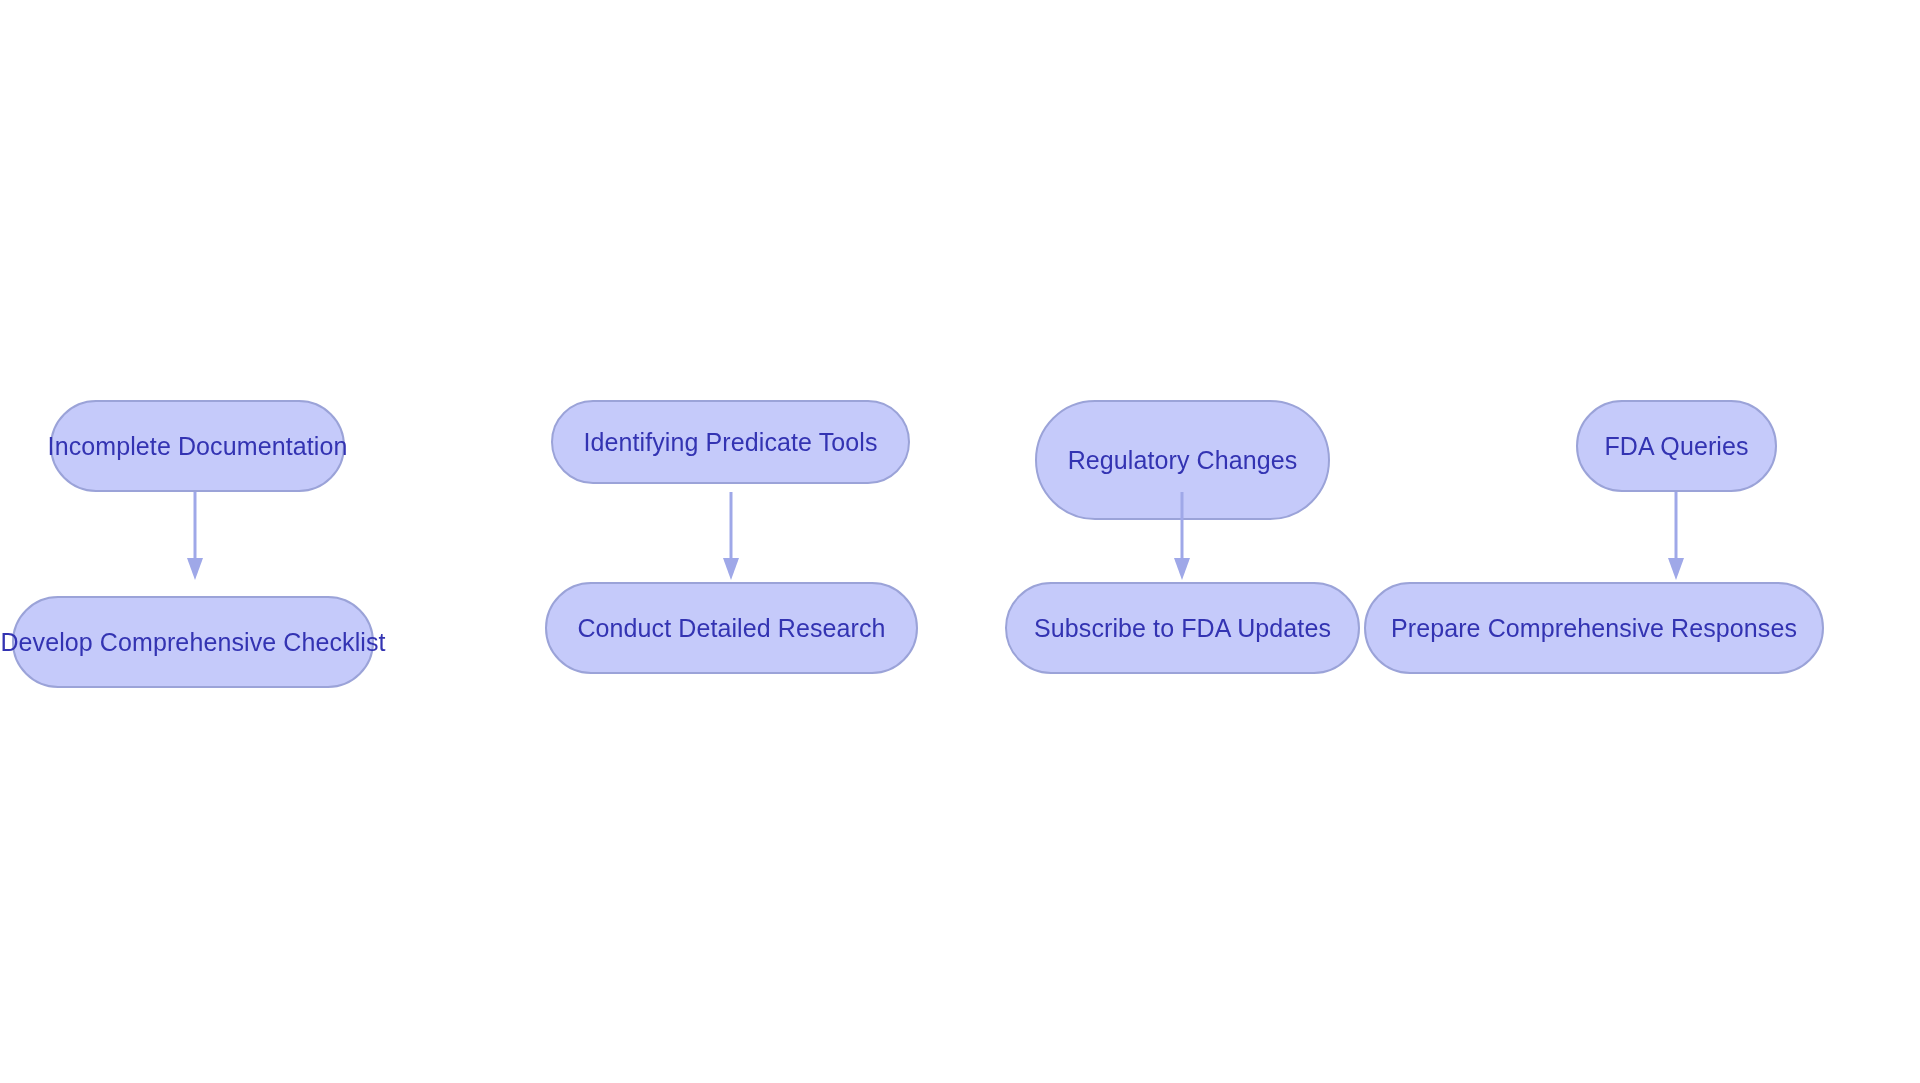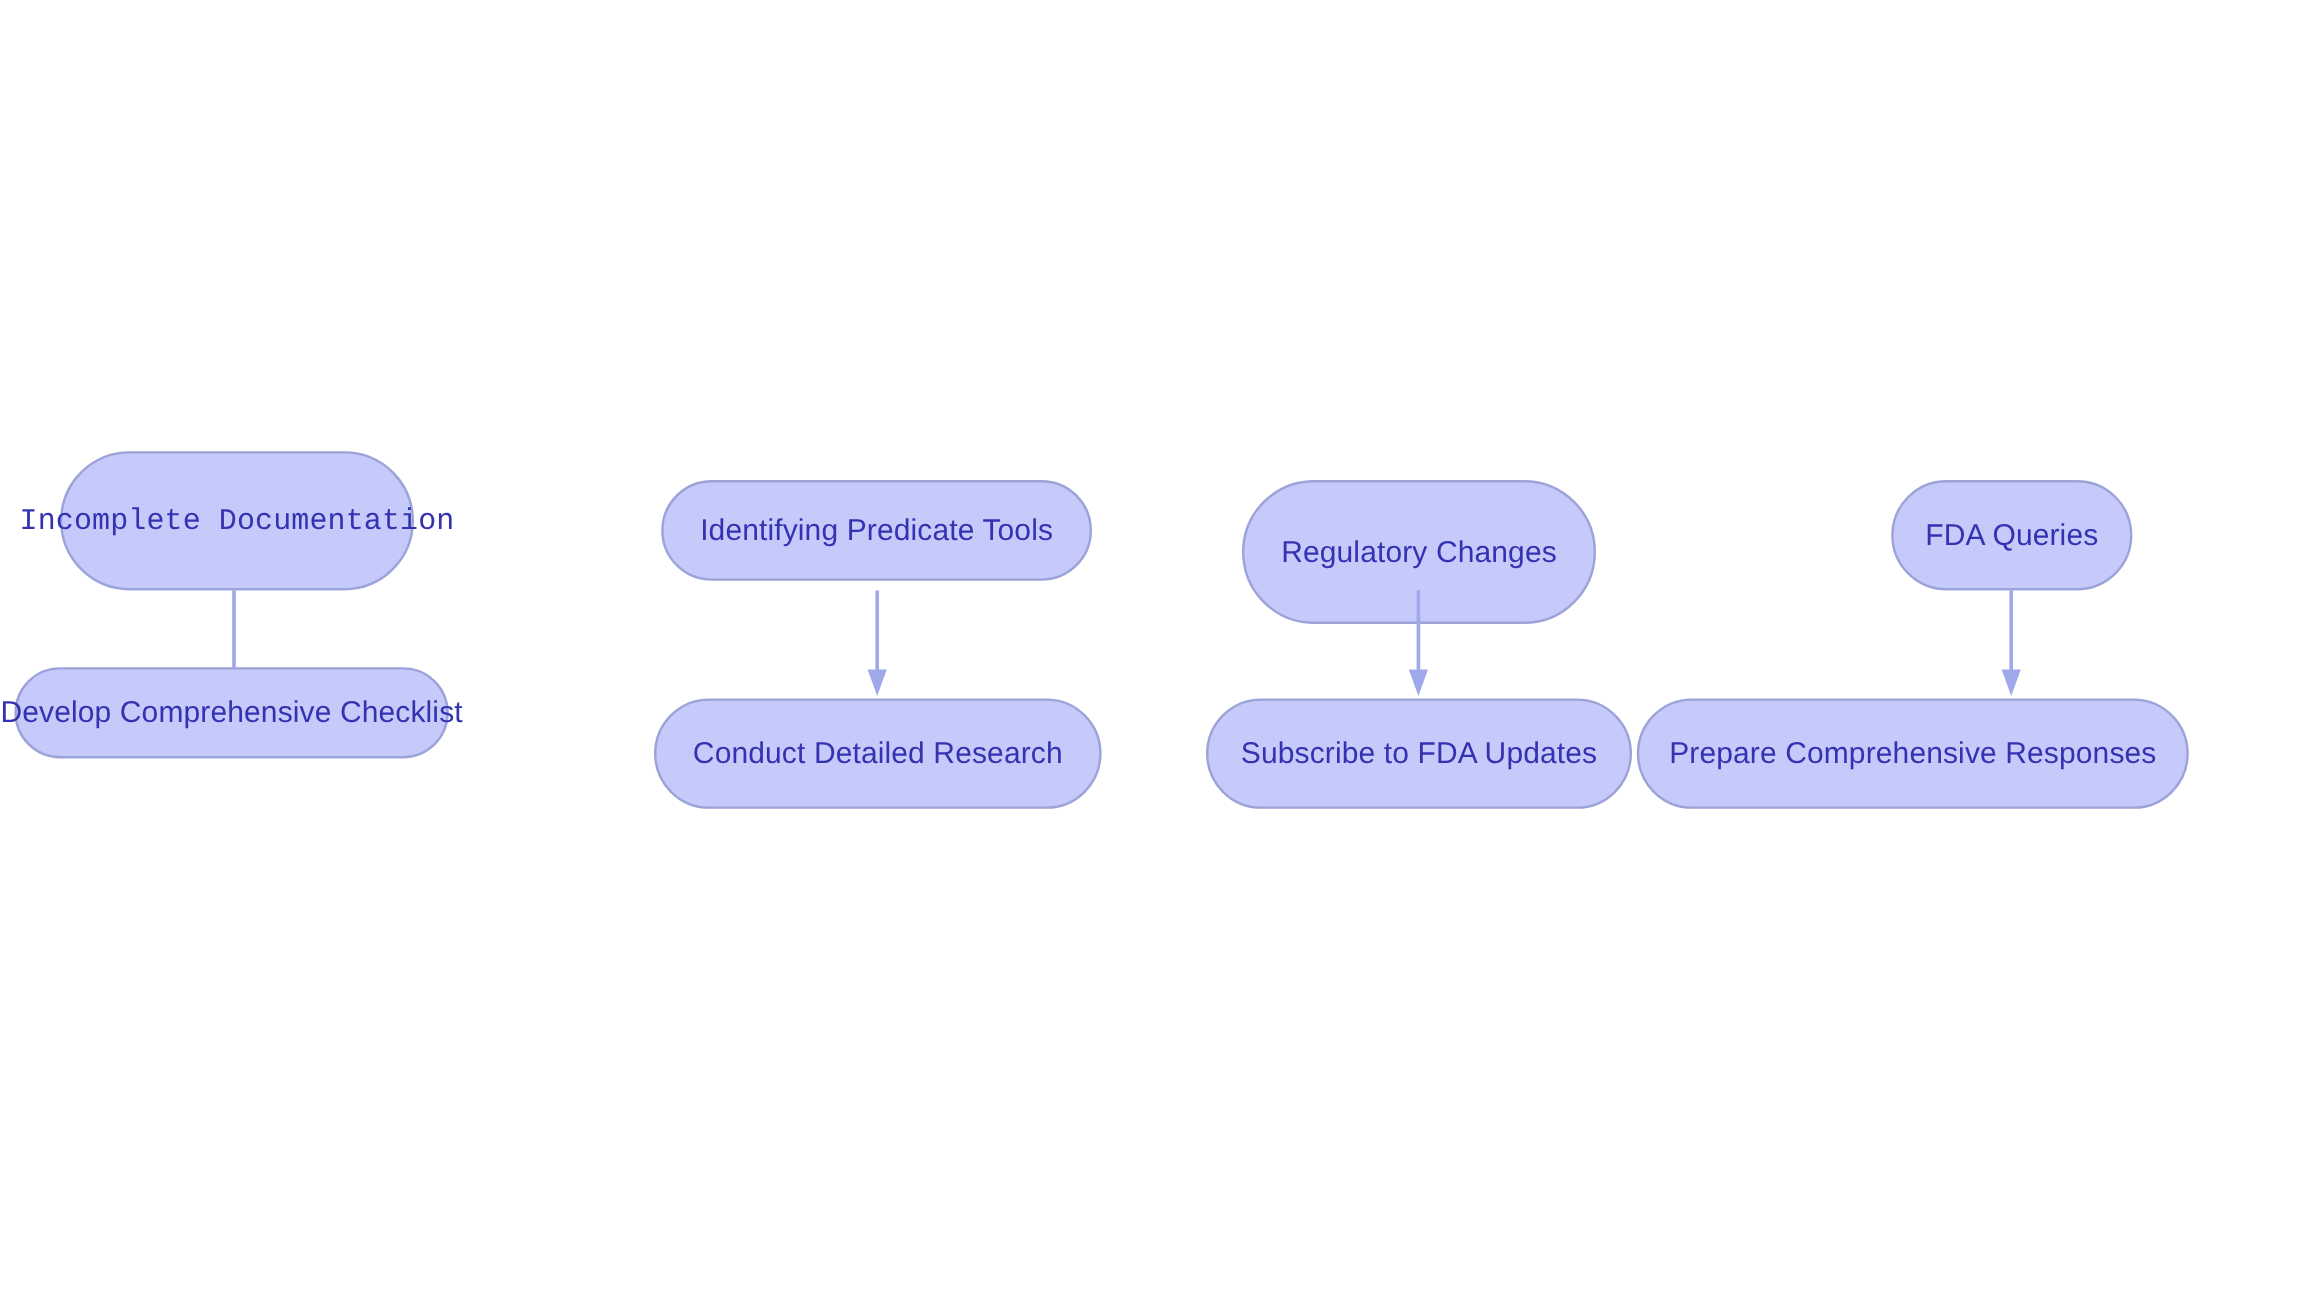--- a/index.html
+++ b/index.html
@@ -51,32 +51,32 @@
   .connector svg {
     display: block;
     overflow: visible;
   }
 </style>
 </head>
 <body>
 
 <div id="flow-canvas">
 
-  <div class="node" style="left:50px; top:376px; width:295px; height:116px;font-family:Liberation Mono, monospace;">
+  <div class="node" style="left:50px; top:400px; width:295px; height:92px;">
     <span class="node-label">Incomplete Documentation</span>
   </div>
 
   <div class="connector" style="left:183px; top:492px; width:24px; height:90px;">
     <svg width="24" height="90" viewBox="0 0 24 90">
       <line x1="12" y1="0" x2="12" y2="70" stroke="#9fa8e8" stroke-width="3"></line>
       <polygon points="4,66 20,66 12,88" fill="#9fa8e8"></polygon>
     </svg>
   </div>
 
-  <div class="node" style="left:12px; top:556px; width:362px; height:76px;">
+  <div class="node" style="left:12px; top:596px; width:362px; height:92px;">
     <span class="node-label">Develop Comprehensive Checklist</span>
   </div>
 
   <div class="node" style="left:551px; top:400px; width:359px; height:84px;">
     <span class="node-label">Identifying Predicate Tools</span>
   </div>
 
   <div class="connector" style="left:719px; top:492px; width:24px; height:90px;">
     <svg width="24" height="90" viewBox="0 0 24 90">
       <line x1="12" y1="0" x2="12" y2="70" stroke="#9fa8e8" stroke-width="3"></line>

